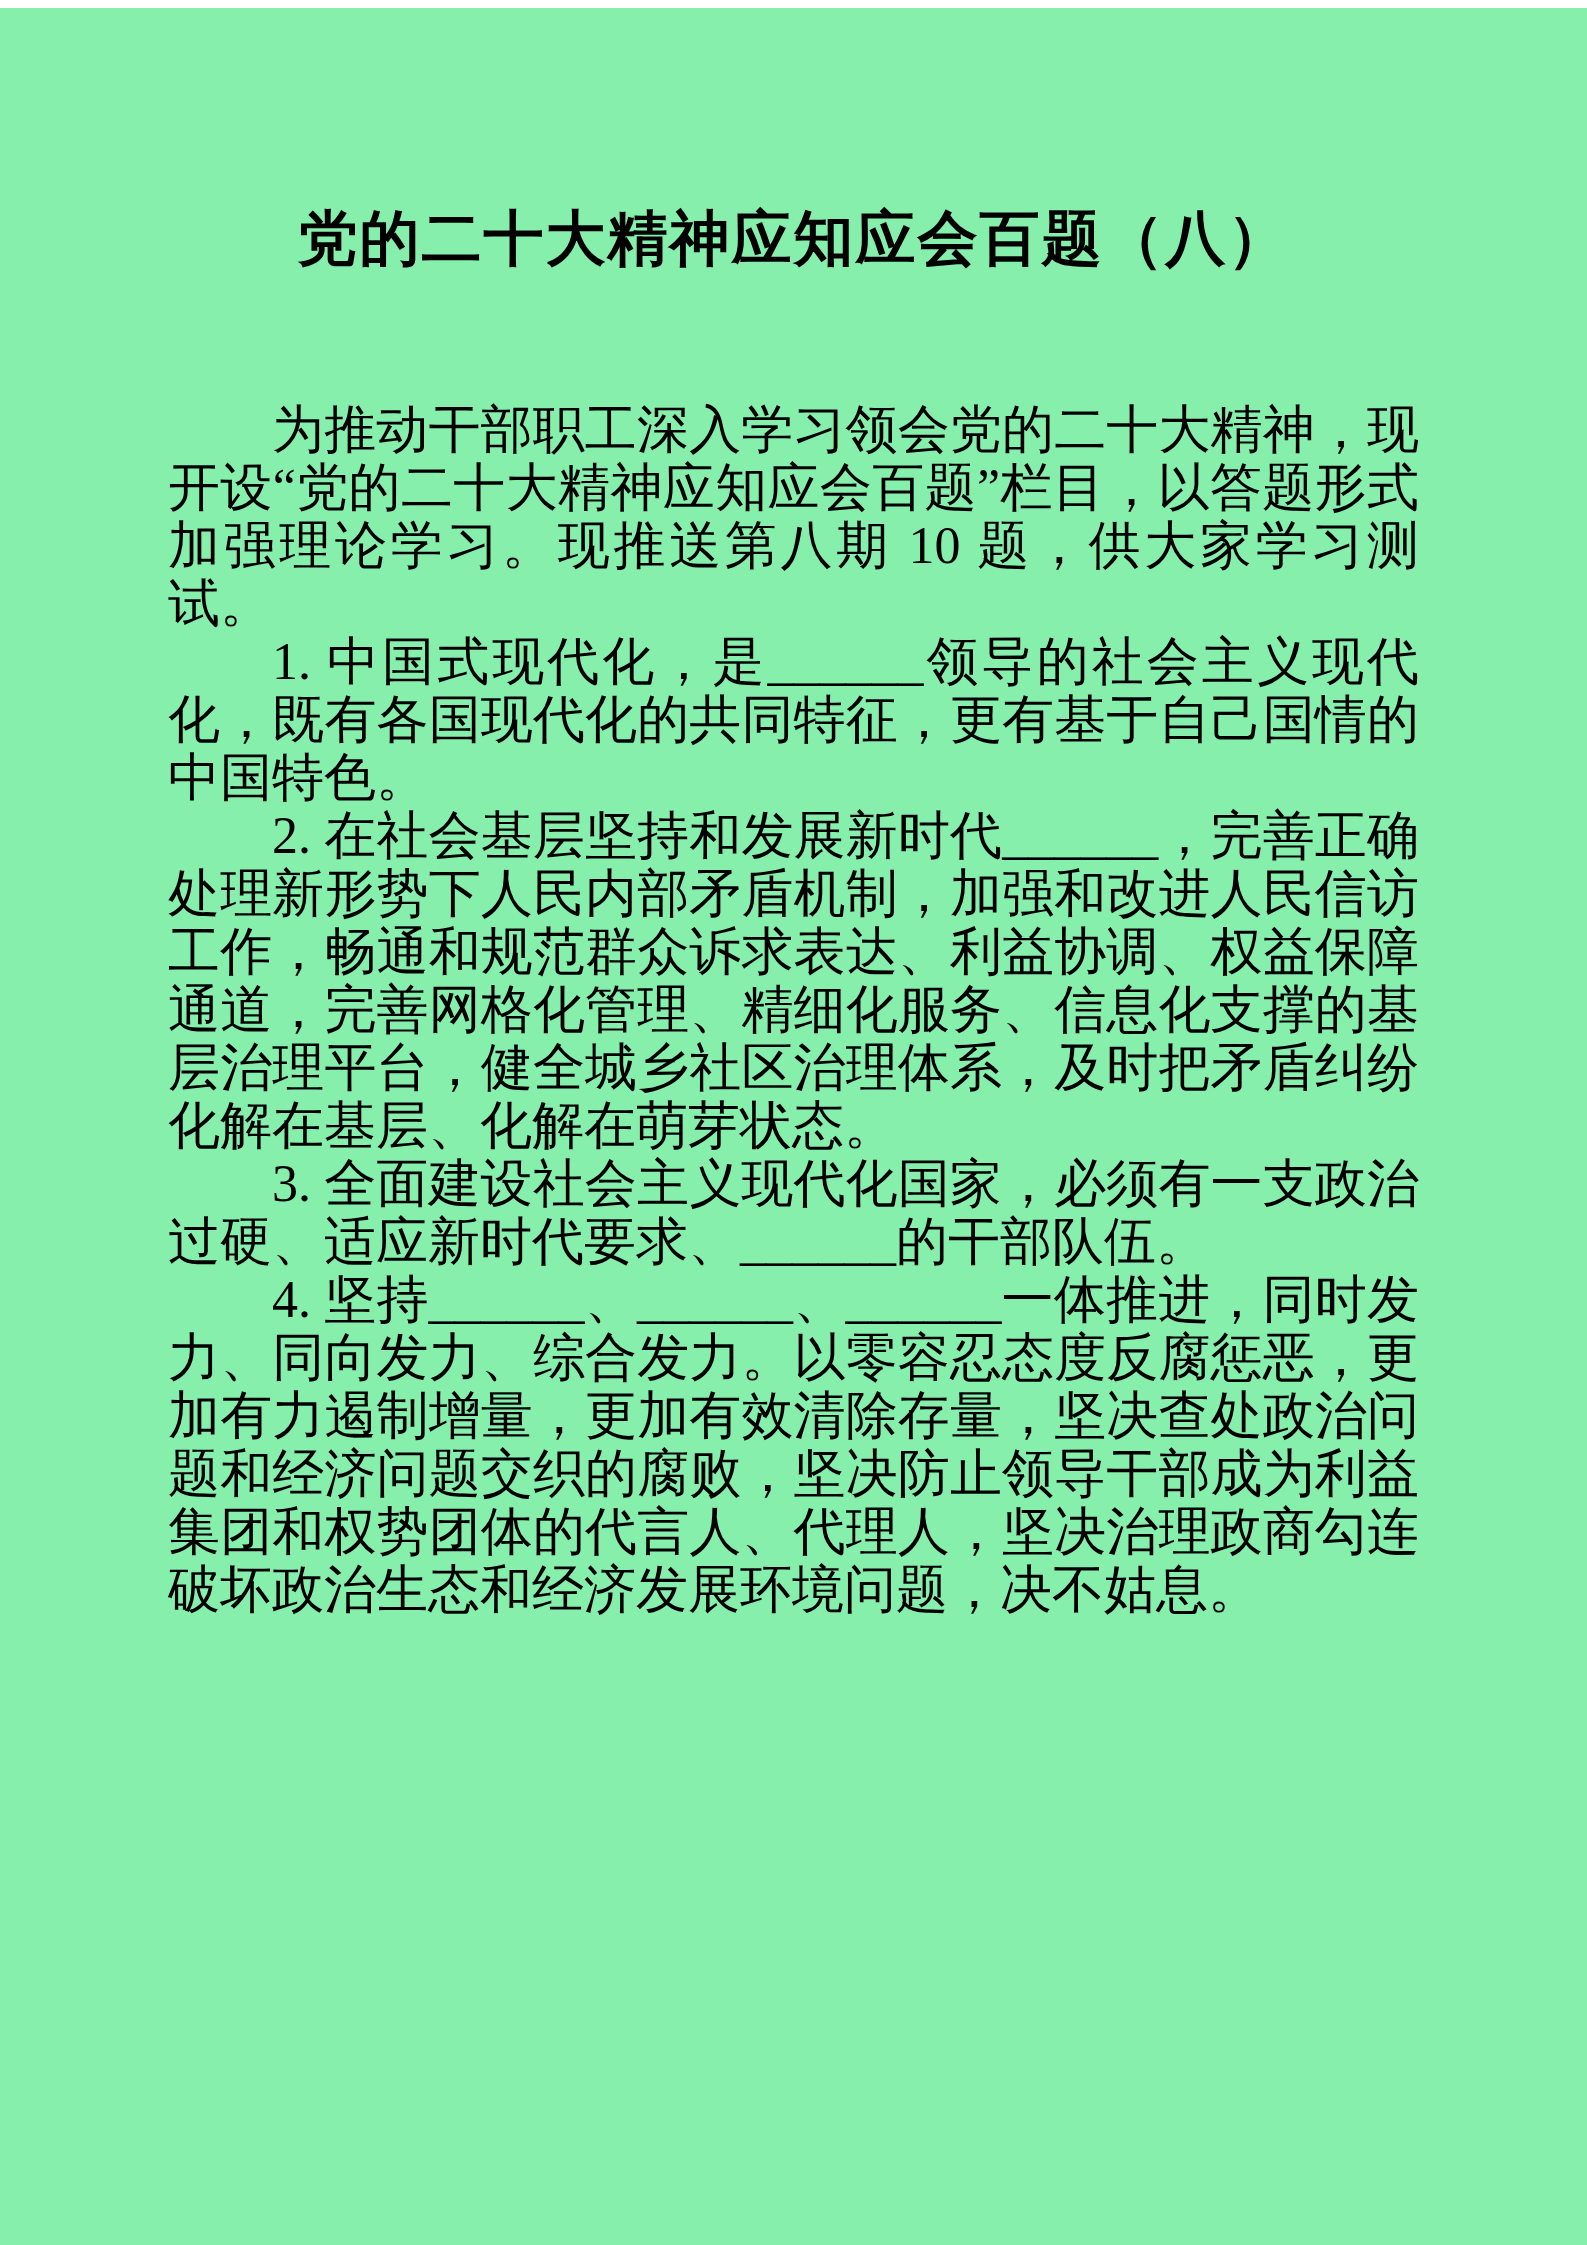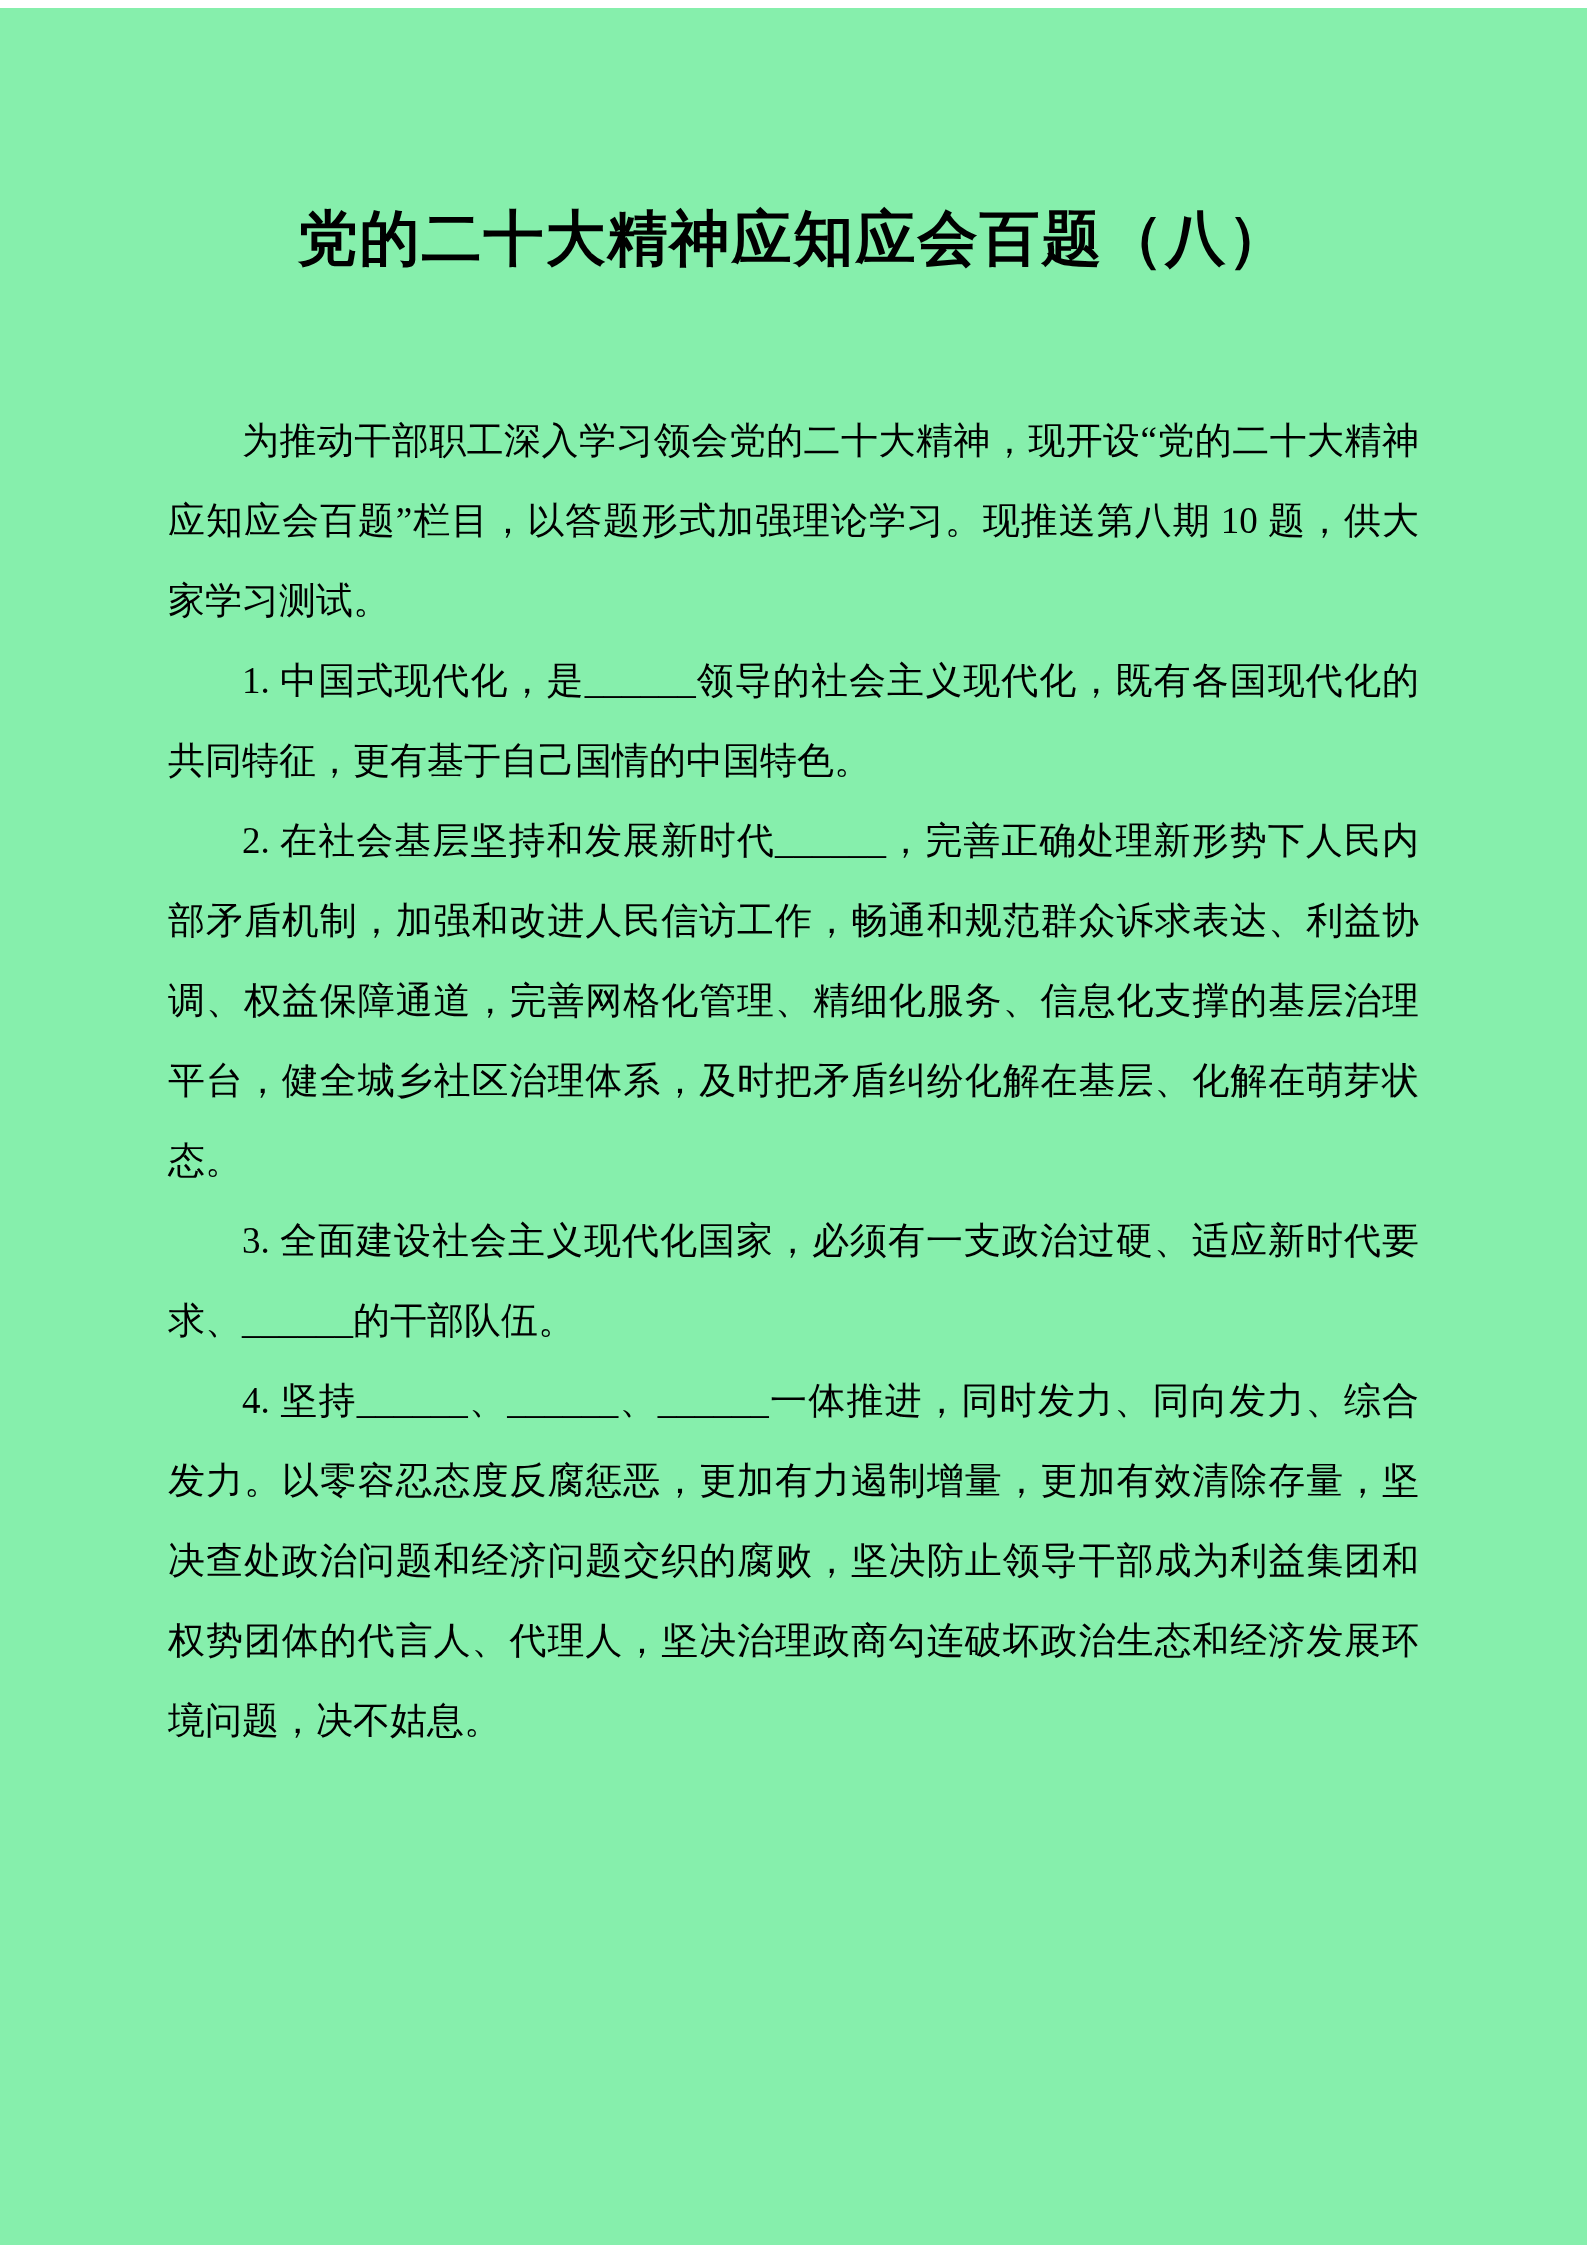--- a/index.html
+++ b/index.html
@@ -24,22 +24,22 @@
     font-weight: bold;
     font-size: 60px;
     line-height: 1.15;
     text-align: center;
     letter-spacing: 2px;
     color: #000000;
   }
   .body-text {
     margin: 0;
     font-family: "Liberation Serif", "DejaVu Serif", serif;
-    font-size: 37px;
-    line-height: 80px;
+    font-size: 52px;
+    line-height: 58px;
     text-align: justify;
     text-justify: inter-ideograph;
     color: #000000;
     word-break: break-all;
   }
   .indent {
     text-indent: 2em;
   }
   .section-label {
     font-family: "Liberation Sans", "DejaVu Sans", sans-serif;

